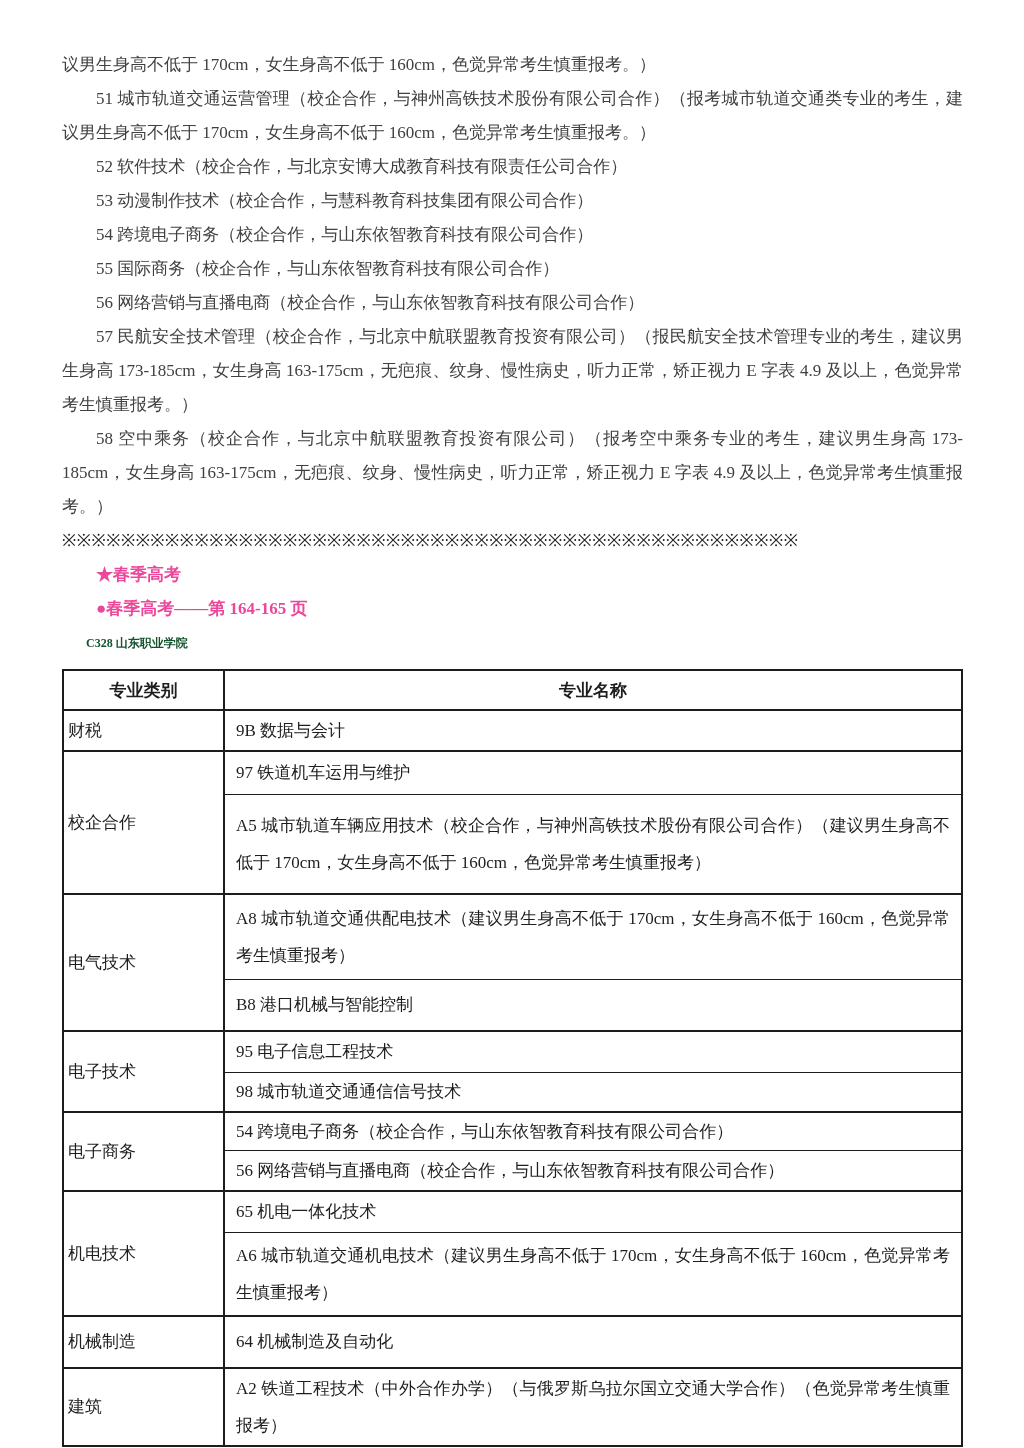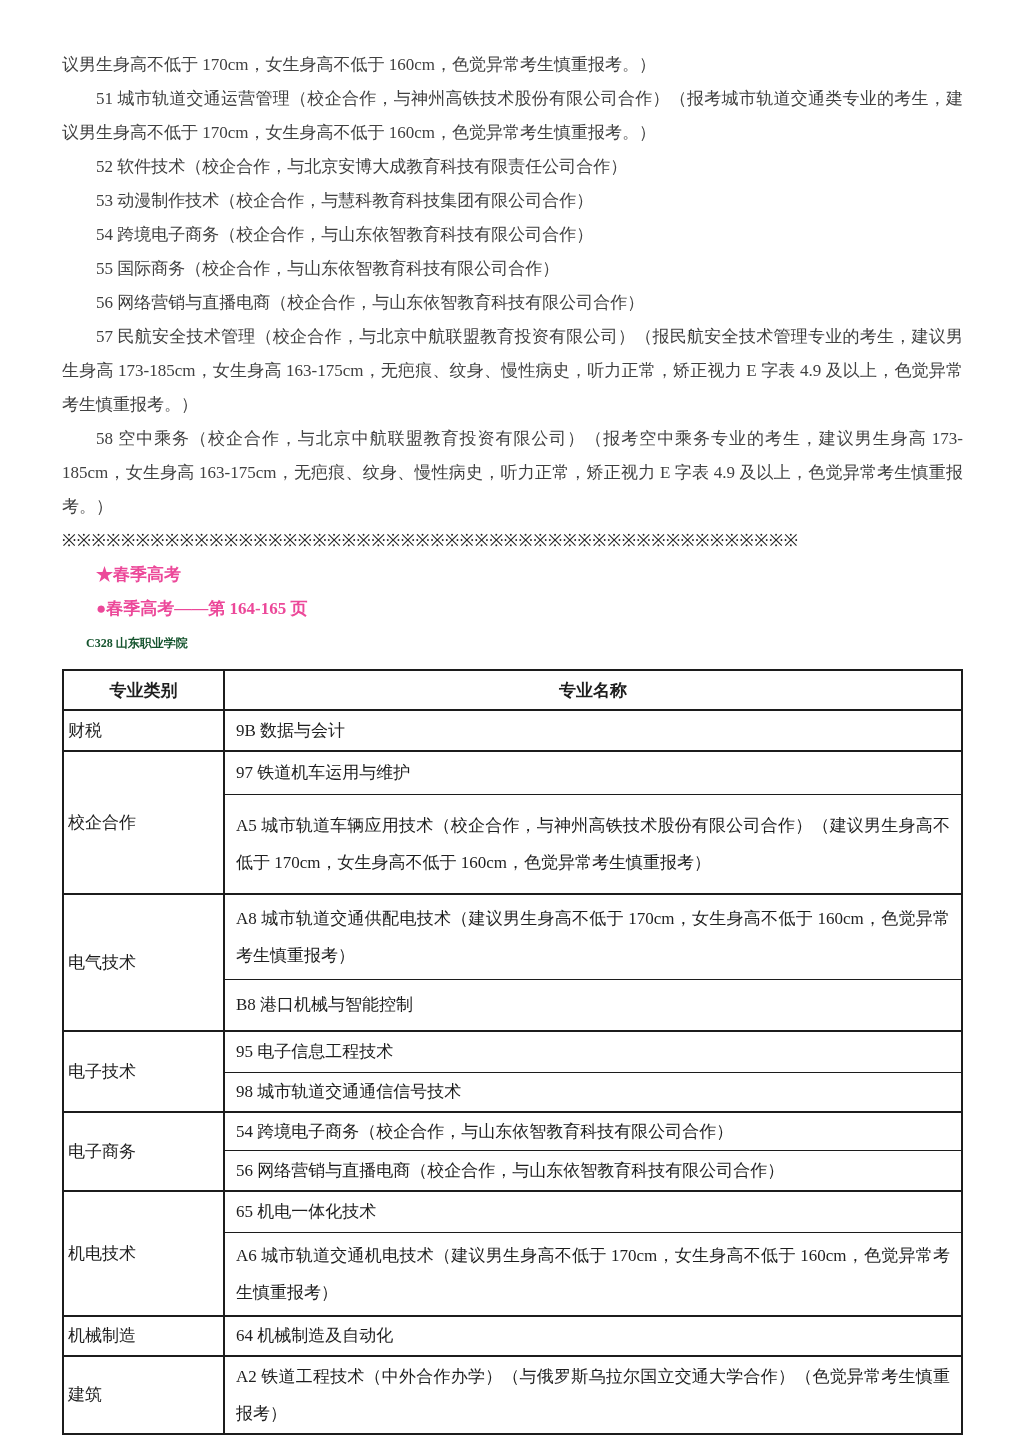--- a/index.html
+++ b/index.html
@@ -132,21 +132,21 @@
     <tr style="height:40px">
       <td class="maj">56 网络营销与直播电商（校企合作，与山东依智教育科技有限公司合作）</td>
     </tr>
     <tr class="group" style="height:42px">
       <td class="cat" rowspan="2">机电技术</td>
       <td class="maj">65 机电一体化技术</td>
     </tr>
     <tr style="height:83px">
       <td class="maj">A6 城市轨道交通机电技术（建议男生身高不低于 170cm，女生身高不低于 160cm，色觉异常考生慎重报考）</td>
     </tr>
-    <tr class="group" style="height:40px">
+    <tr class="group" style="height:52px">
       <td class="cat">机械制造</td>
       <td class="maj">64 机械制造及自动化</td>
     </tr>
     <tr class="group" style="height:78px">
       <td class="cat">建筑</td>
       <td class="maj">A2 铁道工程技术（中外合作办学）（与俄罗斯乌拉尔国立交通大学合作）（色觉异常考生慎重报考）</td>
     </tr>
   </tbody>
 </table>
 

